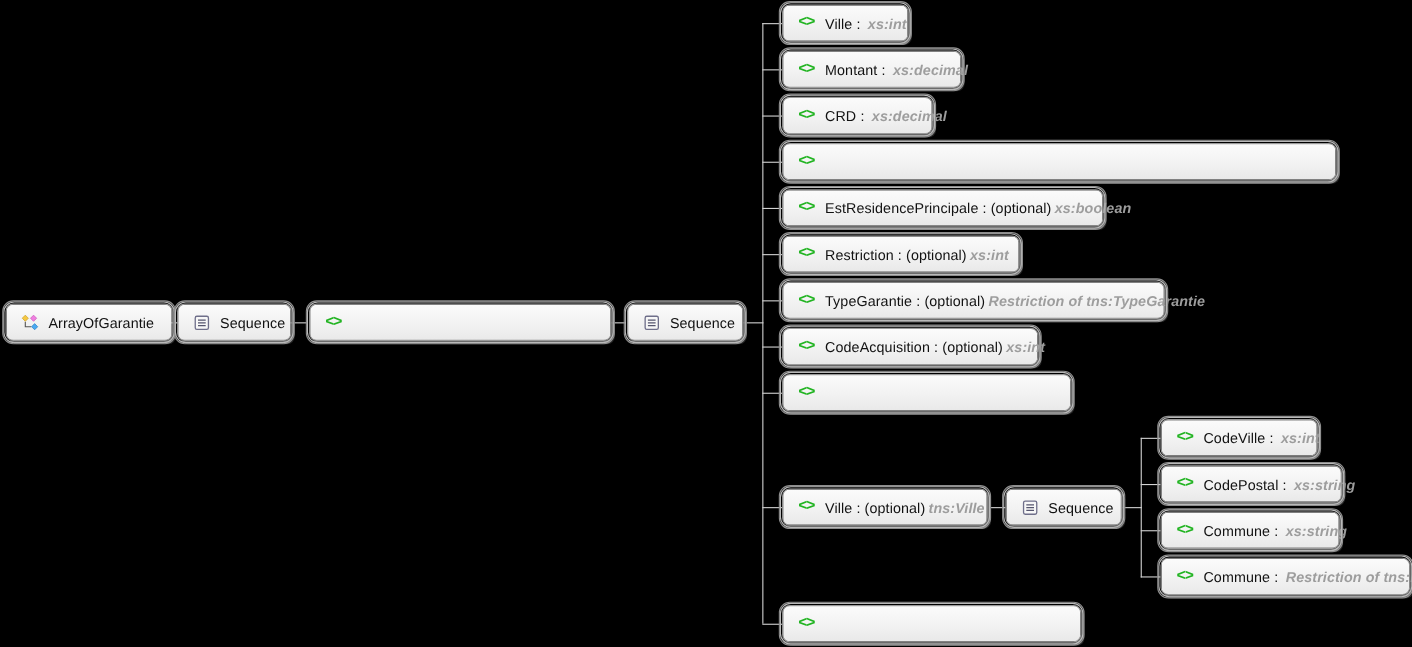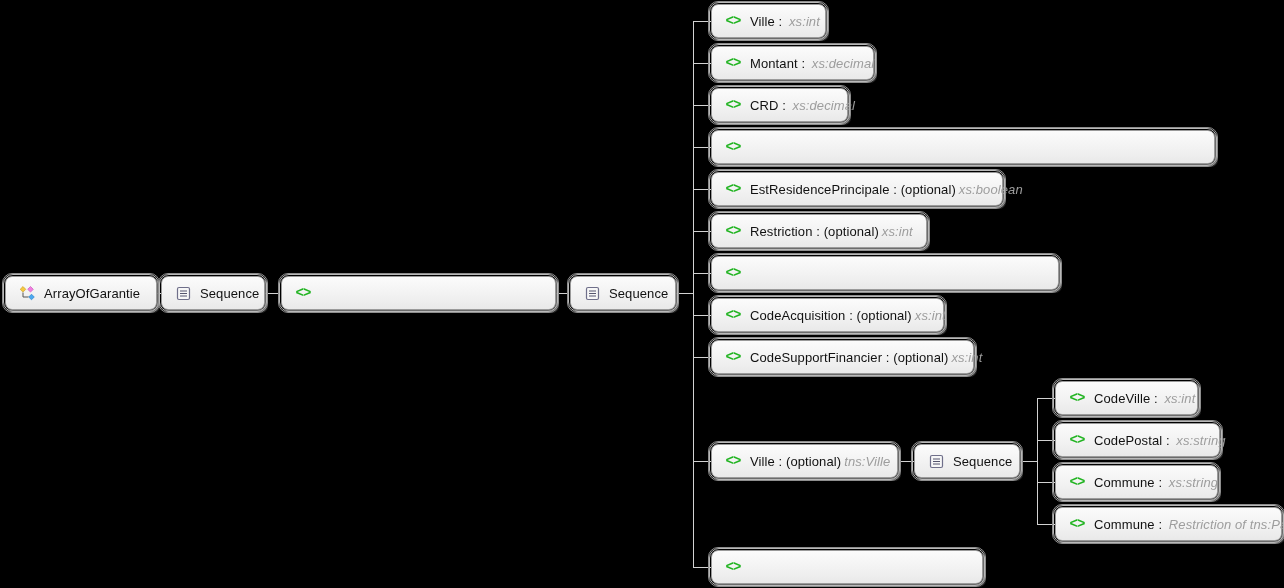--- a/index.html
+++ b/index.html
@@ -43,20 +43,21 @@
   }
   .node .label {
     font-size: 13px;
     color: #111111;
     letter-spacing: 0.1px;
   }
   .node .label .type {
     font-style: italic;
     color: #9d9d9d;
     padding-left: 3px;
+    font-weight: bold;
   }
   .node .label .occ {
     color: #111111;
   }
 
   
   .icon {
     width: 18px;
     height: 18px;
     margin-right: 8px;
@@ -199,34 +200,34 @@
 
   <div class="node" style="left:711px; top:214px; width:216px;">
     <span class="icon icon-element">&lt;&gt;</span>
     <span class="label">
       <span>Restriction : </span><span class="occ">(optional)</span><span class="type">xs:int</span>
     </span>
   </div>
 
   <div class="node" style="left:711px; top:256px; width:348px;">
     <span class="icon icon-element">&lt;&gt;</span>
+    <span class="label">
+      <span>TypeGarantie : </span><span class="occ">(optional)</span><span class="type">Restriction of tns:TypeGarantie</span>
+    </span>
   </div>
 
   <div class="node" style="left:711px; top:298px; width:233px;">
     <span class="icon icon-element">&lt;&gt;</span>
     <span class="label">
       <span>CodeAcquisition : </span><span class="occ">(optional)</span><span class="type">xs:int</span>
     </span>
   </div>
 
   <div class="node" style="left:711px; top:340px; width:263px;">
     <span class="icon icon-element">&lt;&gt;</span>
-    <span class="label">
-      <span>CodeSupportFinancier : </span><span class="occ">(optional)</span><span class="type">xs:int</span>
-    </span>
   </div>
 
   <div class="node" style="left:711px; top:444px; width:187px;">
     <span class="icon icon-element">&lt;&gt;</span>
     <span class="label">
       <span>Ville : </span><span class="occ">(optional)</span><span class="type">tns:Ville</span>
     </span>
   </div>
 
   <div class="node" style="left:914px; top:444px; width:106px;">

